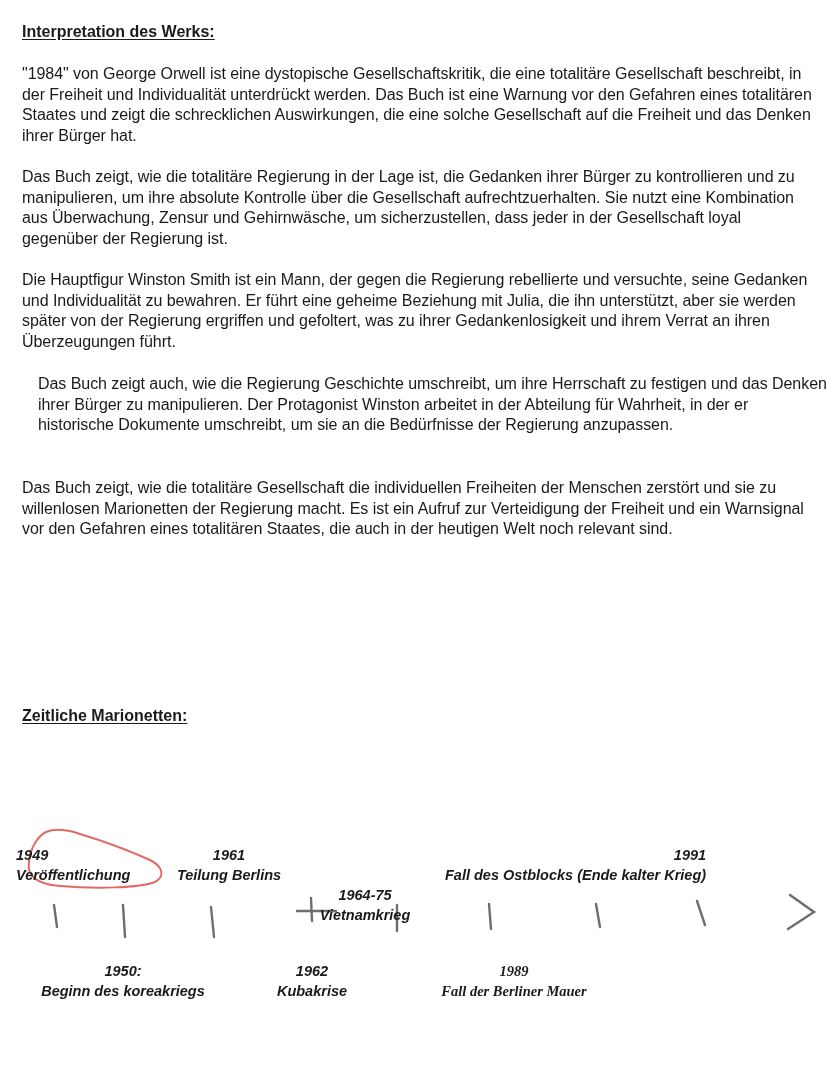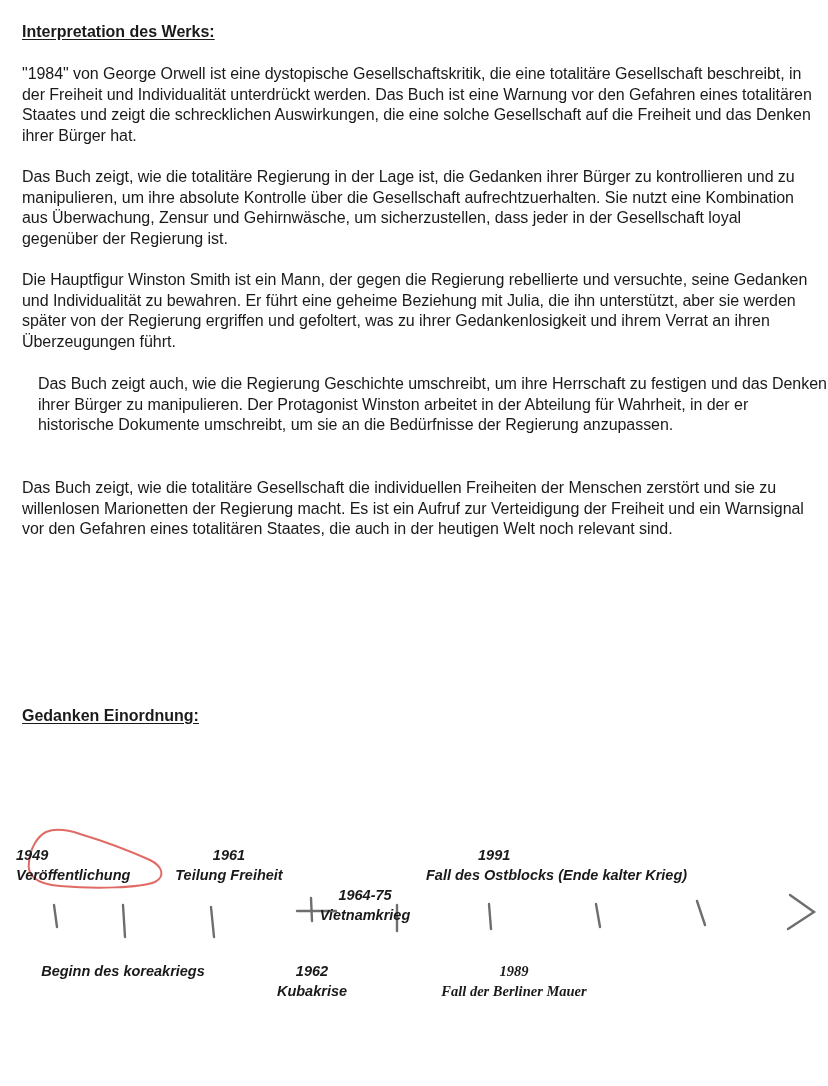--- a/index.html
+++ b/index.html
@@ -61,21 +61,21 @@
 <div class="page">
 
   <h2 class="heading" style="top:22px;">Interpretation des Werks:</h2>
 
   <p class="para" style="top:64px;">"1984" von George Orwell ist eine dystopische Gesellschaftskritik, die eine totalitäre Gesellschaft beschreibt, in der Freiheit und Individualität unterdrückt werden. Das Buch ist eine Warnung vor den Gefahren eines totalitären Staates und zeigt die schrecklichen Auswirkungen, die eine solche Gesellschaft auf die Freiheit und das Denken ihrer Bürger hat.</p>
   <p class="para" style="top:167px;">Das Buch zeigt, wie die totalitäre Regierung in der Lage ist, die Gedanken ihrer Bürger zu kontrollieren und zu manipulieren, um ihre absolute Kontrolle über die Gesellschaft aufrechtzuerhalten. Sie nutzt eine Kombination aus Überwachung, Zensur und Gehirnwäsche, um sicherzustellen, dass jeder in der Gesellschaft loyal gegenüber der Regierung ist.</p>
   <p class="para" style="top:270px;">Die Hauptfigur Winston Smith ist ein Mann, der gegen die Regierung rebellierte und versuchte, seine Gedanken und Individualität zu bewahren. Er führt eine geheime Beziehung mit Julia, die ihn unterstützt, aber sie werden später von der Regierung ergriffen und gefoltert, was zu ihrer Gedankenlosigkeit und ihrem Verrat an ihren Überzeugungen führt.</p>
   <p class="para" style="top:374px;margin-left:16px;">Das Buch zeigt auch, wie die Regierung Geschichte umschreibt, um ihre Herrschaft zu festigen und das Denken ihrer Bürger zu manipulieren. Der Protagonist Winston arbeitet in der Abteilung für Wahrheit, in der er historische Dokumente umschreibt, um sie an die Bedürfnisse der Regierung anzupassen.</p>
   <p class="para" style="top:478px;">Das Buch zeigt, wie die totalitäre Gesellschaft die individuellen Freiheiten der Menschen zerstört und sie zu willenlosen Marionetten der Regierung macht. Es ist ein Aufruf zur Verteidigung der Freiheit und ein Warnsignal vor den Gefahren eines totalitären Staates, die auch in der heutigen Welt noch relevant sind.</p>
 
-  <h2 class="heading" style="top:706px;">Gedanken Einordnung:</h2>
+  <h2 class="heading" style="top:706px;">Zeitliche Marionetten:</h2>
 
   <div>
 
     <svg class="tl-svg" width="828" height="1086">
 
       <path d="M46 832 C 38 836, 30 848, 29 862 C 27 874, 34 884, 60 886 C 95 889, 140 888, 155 882 C 166 876, 162 866, 150 860 C 132 852, 100 840, 80 834 C 68 830, 56 828, 46 832 Z" fill="none" stroke="#e06b66" stroke-width="2" stroke-linejoin="round"></path>
 
       <g stroke="#6e6e6e" stroke-width="2.4" stroke-linecap="round" fill="none">
         <path d="M54 905 L57 927"></path>
         <path d="M123 905 L125 937"></path>
@@ -89,32 +89,33 @@
         <path d="M790 895 L814 912 L788 929"></path>
       </g>
     </svg>
 
     <div class="tl-label" style="left:16px; top:845px; text-align:left;">
       <span class="yr">1949</span>
       <span class="ev">Veröffentlichung</span>
     </div>
     <div class="tl-label" style="left:170px; top:845px; width:118px;">
       <span class="yr">1961</span>
-      <span class="ev">Teilung Freiheit</span>
+      <span class="ev">Teilung Berlins</span>
     </div>
     <div class="tl-label" style="left:310px; top:845px; width:110px;margin-top:40px;">
       <span class="yr">1964-75</span>
       <span class="ev">Vietnamkrieg</span>
     </div>
-    <div class="tl-label" style="left:426px; top:845px; text-align:left;">
+    <div class="tl-label" style="left:445px; top:845px; text-align:right;">
       <span class="yr" style="padding-left:52px;">1991</span>
       <span class="ev">Fall des Ostblocks (Ende kalter Krieg)</span>
     </div>
 
     <div class="tl-label" style="left:30px; top:961px; width:186px;">
+      <span class="yr">1950:</span>
       <span class="ev">Beginn des koreakriegs</span>
     </div>
     <div class="tl-label" style="left:270px; top:961px; width:84px;">
       <span class="yr">1962</span>
       <span class="ev">Kubakrise</span>
     </div>
     <div class="tl-label" style="left:424px; top:961px; width:180px;font-family:Liberation Serif, serif;">
       <span class="yr">1989</span>
       <span class="ev">Fall der Berliner Mauer</span>
     </div>

